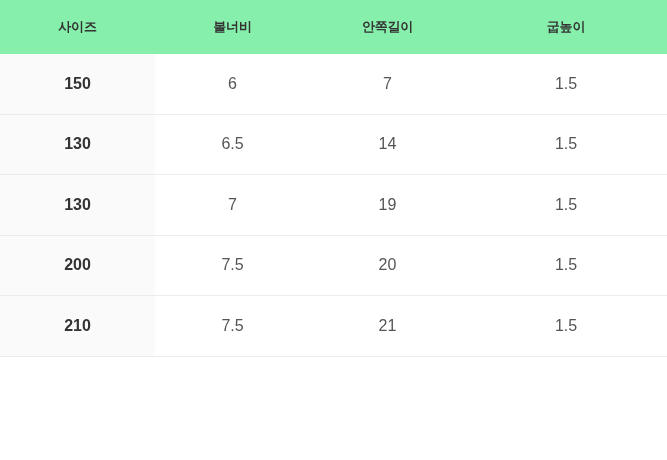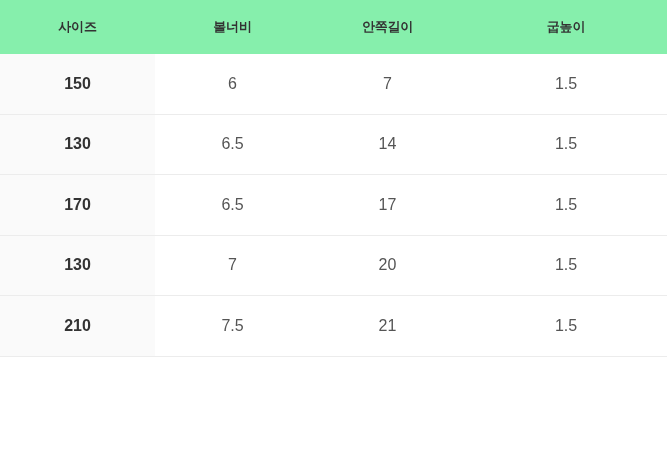--- a/index.html
+++ b/index.html
@@ -77,28 +77,28 @@
       <td>7</td>
       <td>1.5</td>
     </tr>
     <tr>
       <td class="first-col">130</td>
       <td>6.5</td>
       <td>14</td>
       <td>1.5</td>
     </tr>
     <tr>
-      <td class="first-col">170</td>
-      <td>6.5</td>
-      <td>17</td>
+      <td class="first-col">130</td>
+      <td>7</td>
+      <td>19</td>
       <td>1.5</td>
     </tr>
     <tr>
-      <td class="first-col">130</td>
-      <td>7</td>
+      <td class="first-col">200</td>
+      <td>7.5</td>
       <td>20</td>
       <td>1.5</td>
     </tr>
     <tr>
       <td class="first-col">210</td>
       <td>7.5</td>
       <td>21</td>
       <td>1.5</td>
     </tr>
   </tbody>

